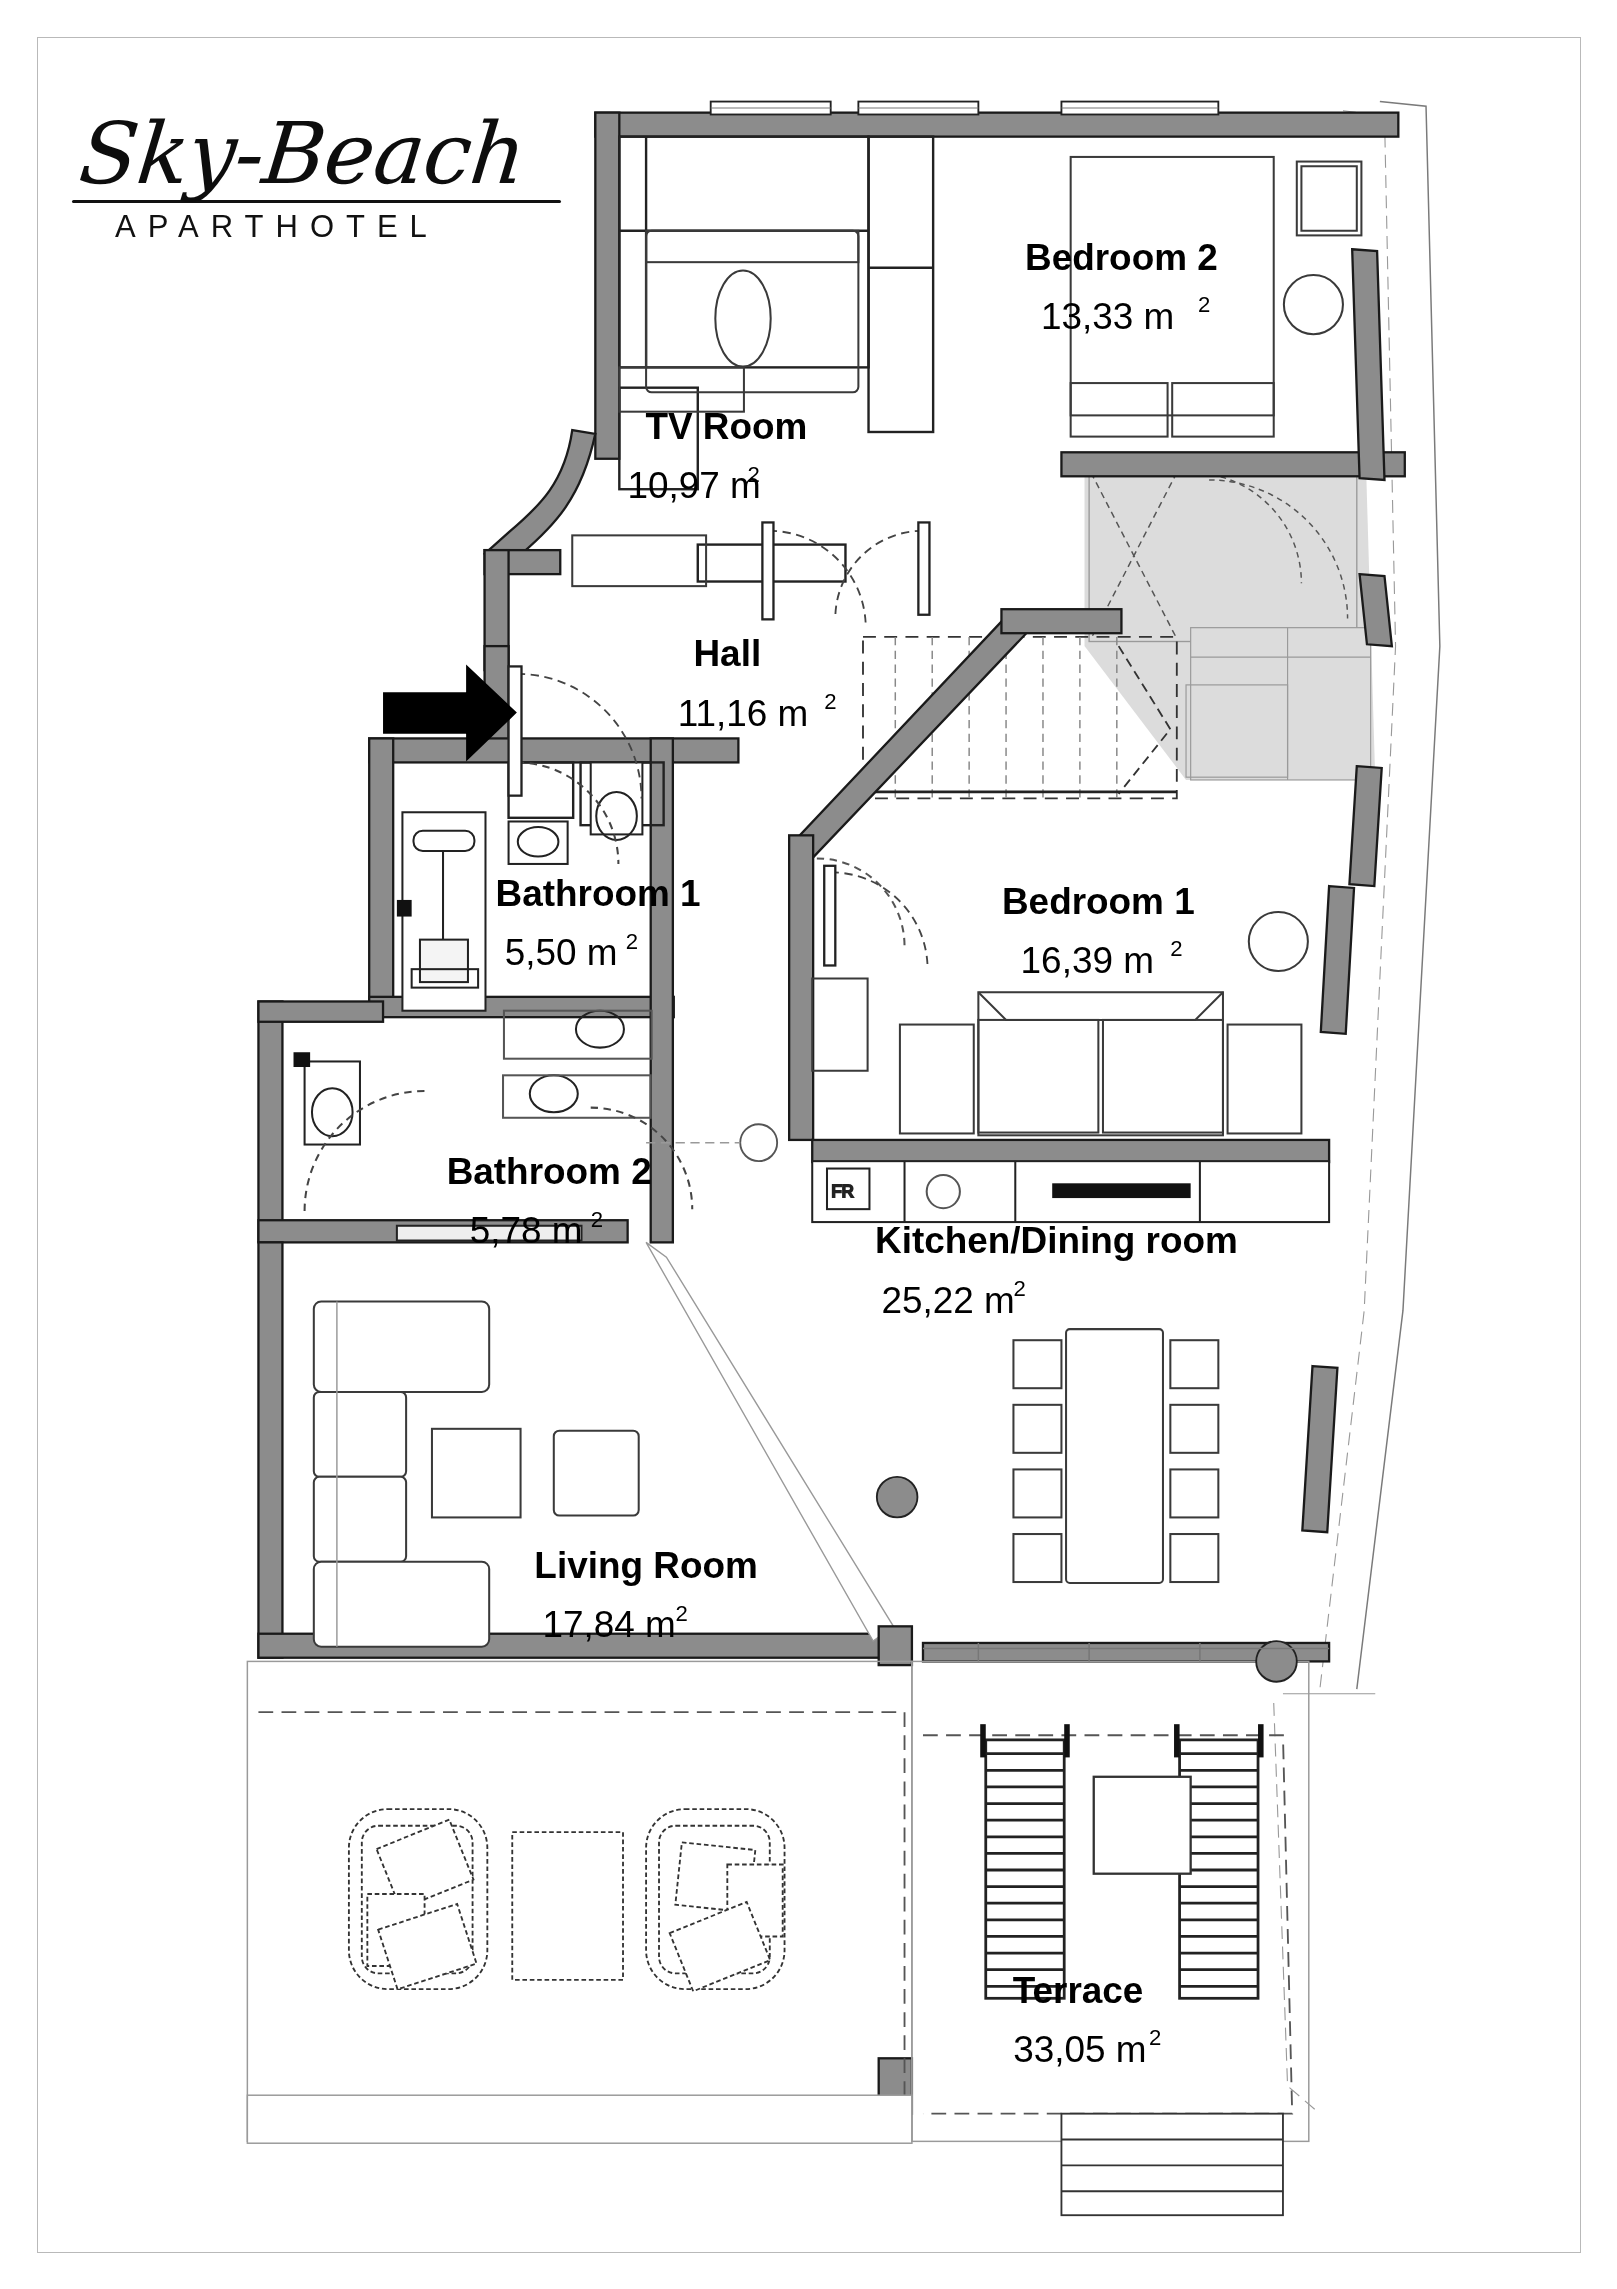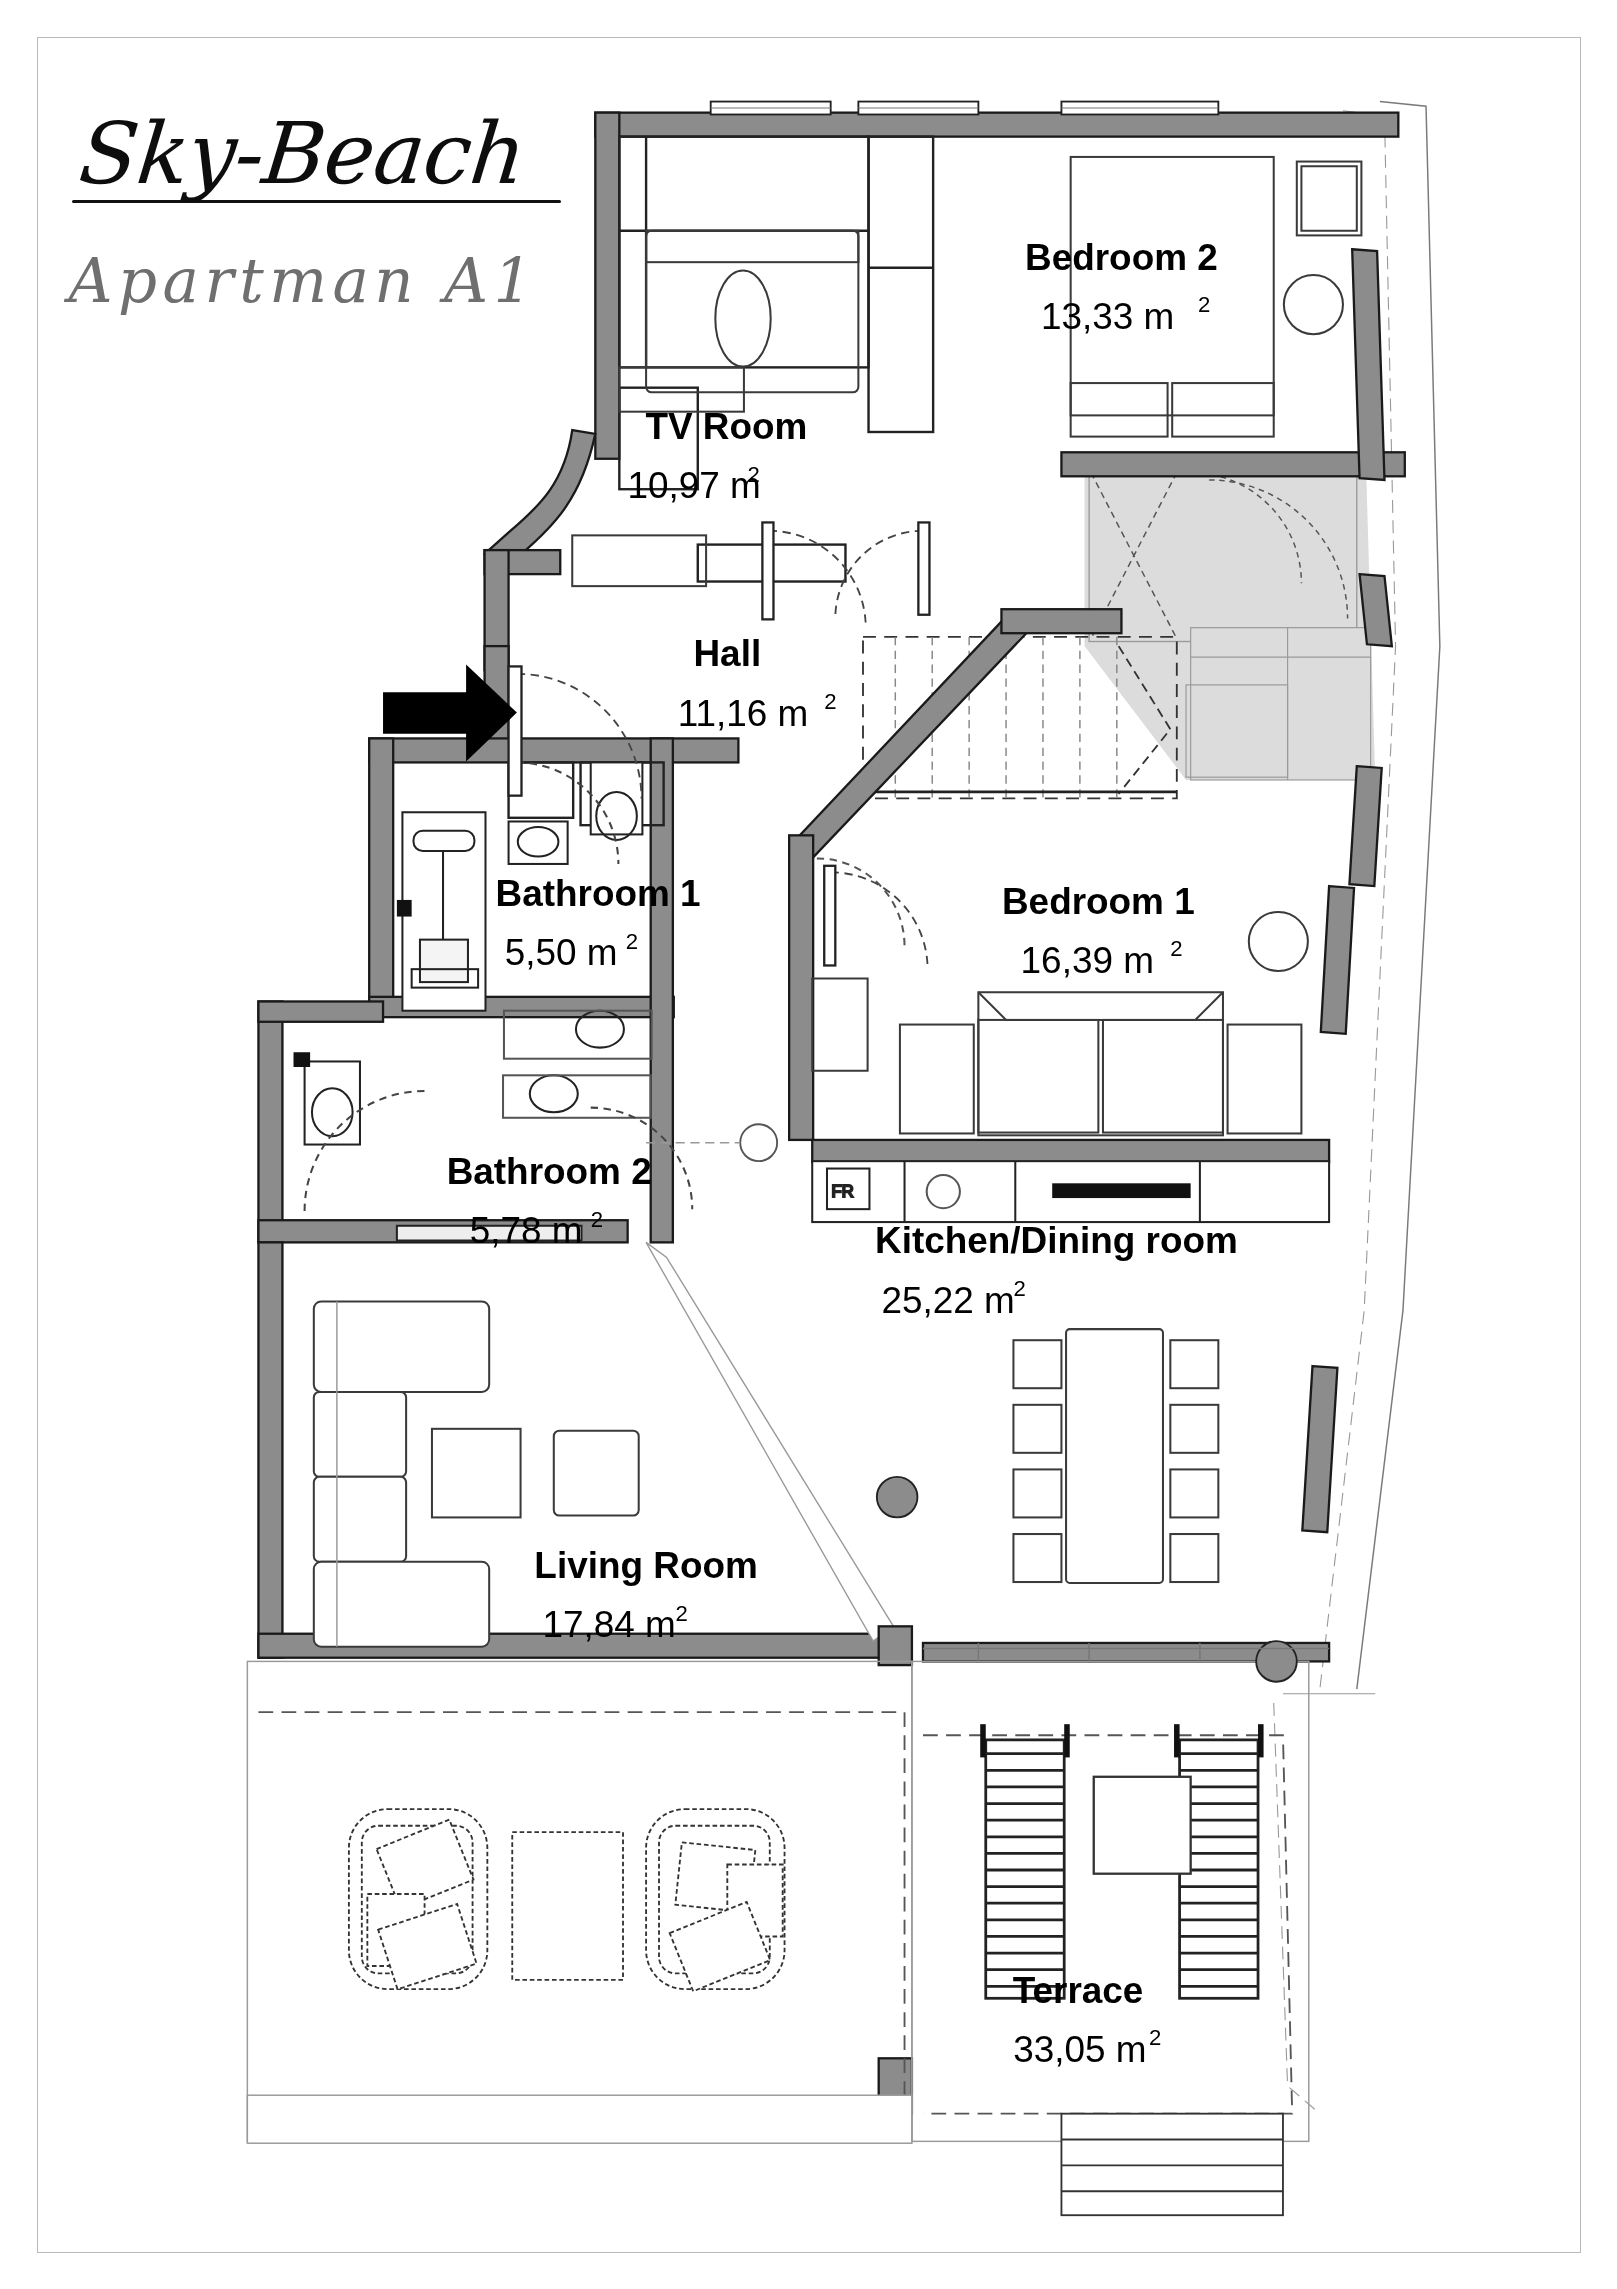--- a/index.html
+++ b/index.html
@@ -98,21 +98,21 @@
 </head>
 <body>
 
 <div id="page">
 
   <div id="page-frame"></div>
 
   <div id="branding">
     <div class="logo-script">Sky-Beach</div>
     <div class="logo-rule"></div>
-    <div class="apartment-title">Apartman A1</div>
+    <div class="logo-sub">APARTHOTEL</div>
   </div>
 
   <div id="planwrap">
   <svg width="1618" height="2290" viewBox="0 0 1753 2481" xmlns="http://www.w3.org/2000/svg">
 
     <g>
       <polygon points="1175,505 1480,505 1490,845 1285,845 1175,700" fill="#dcdcdc" stroke="none"></polygon>
       <rect x="1180" y="510" width="290" height="185" fill="#dcdcdc" stroke="#9a9a9a" stroke-width="1.5"></rect>
       <path d="M1182,512 L1275,692 M1275,512 L1182,692" fill="none" stroke="#555" stroke-width="1.6" stroke-dasharray="7,5"></path>
       <path d="M1290,512 A 120 120 0 0 1 1410 632" fill="none" stroke="#555" stroke-width="1.6" stroke-dasharray="6,5"></path>

